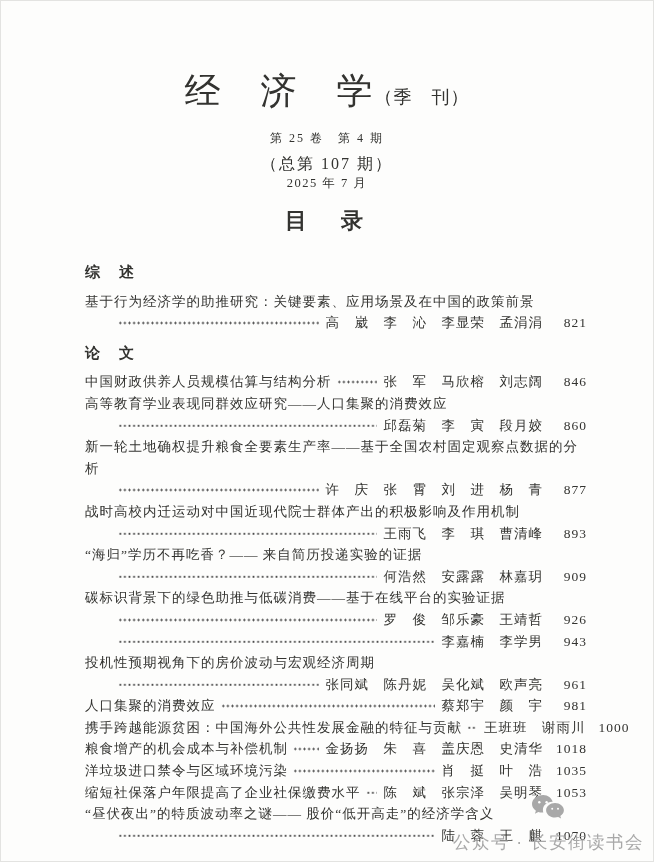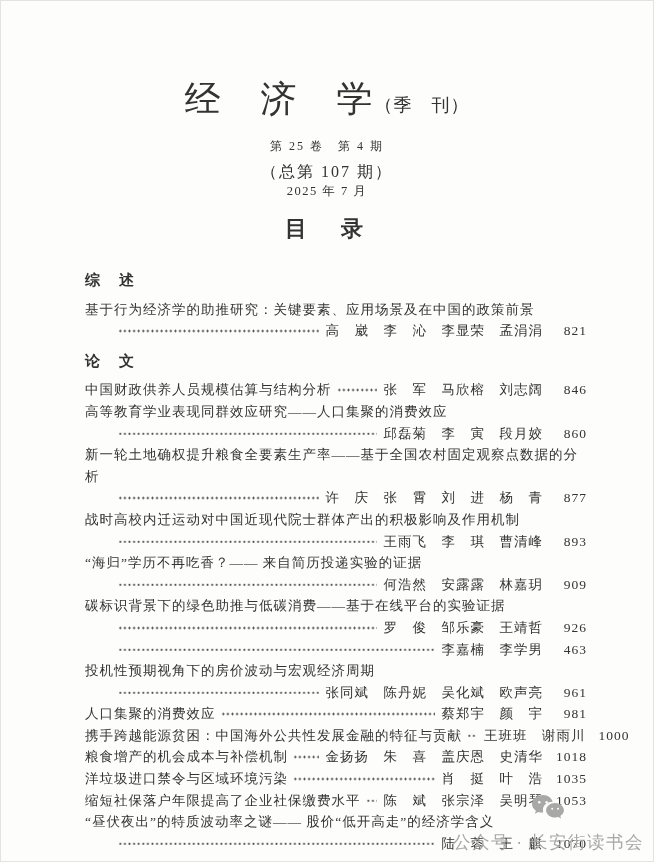--- a/index.html
+++ b/index.html
@@ -13,21 +13,21 @@
   .page{
     position:absolute;inset:0;
     background:var(--paper,#fdfdfc);
     border:1px solid #e3e3e1;
     box-sizing:border-box;
     color:var(--ink,#333);
   }
   
   .masthead{ text-align:center; padding-top:66px; }
   .journal-title{
-    margin:8px; font-weight:400;
+    margin:0; font-weight:400;
     font-size:36px; letter-spacing:2px;
     color:var(--ink,#333);
     white-space:pre;
   }
   .journal-title .sub{
     font-size:18px; letter-spacing:1px; white-space:pre;
   }
   .vol-line{ margin-top:14px; font-size:12px; letter-spacing:2px; white-space:pre;}
   .cum-line{ margin-top:7px;  font-size:16px; letter-spacing:2px; white-space:pre;}
   .date-line{ font-size:12.5px; letter-spacing:1.5px; white-space:pre;}
@@ -146,21 +146,21 @@
           <div class="row author-line">
             <span class="leader"></span>
             <span class="authors">罗　俊　邹乐豪　王靖哲</span>
             <span class="page-num">926</span>
           </div>
         </div>
         <div class="entry">
           <div class="row author-line">
             <span class="leader"></span>
             <span class="authors">李嘉楠　李学男</span>
-            <span class="page-num">463</span>
+            <span class="page-num">943</span>
           </div>
         </div>
         <div class="entry">
           <div class="entry-title">投机性预期视角下的房价波动与宏观经济周期</div>
           <div class="row author-line">
             <span class="leader"></span>
             <span class="authors">张同斌　陈丹妮　吴化斌　欧声亮</span>
             <span class="page-num">961</span>
           </div>
         </div>

